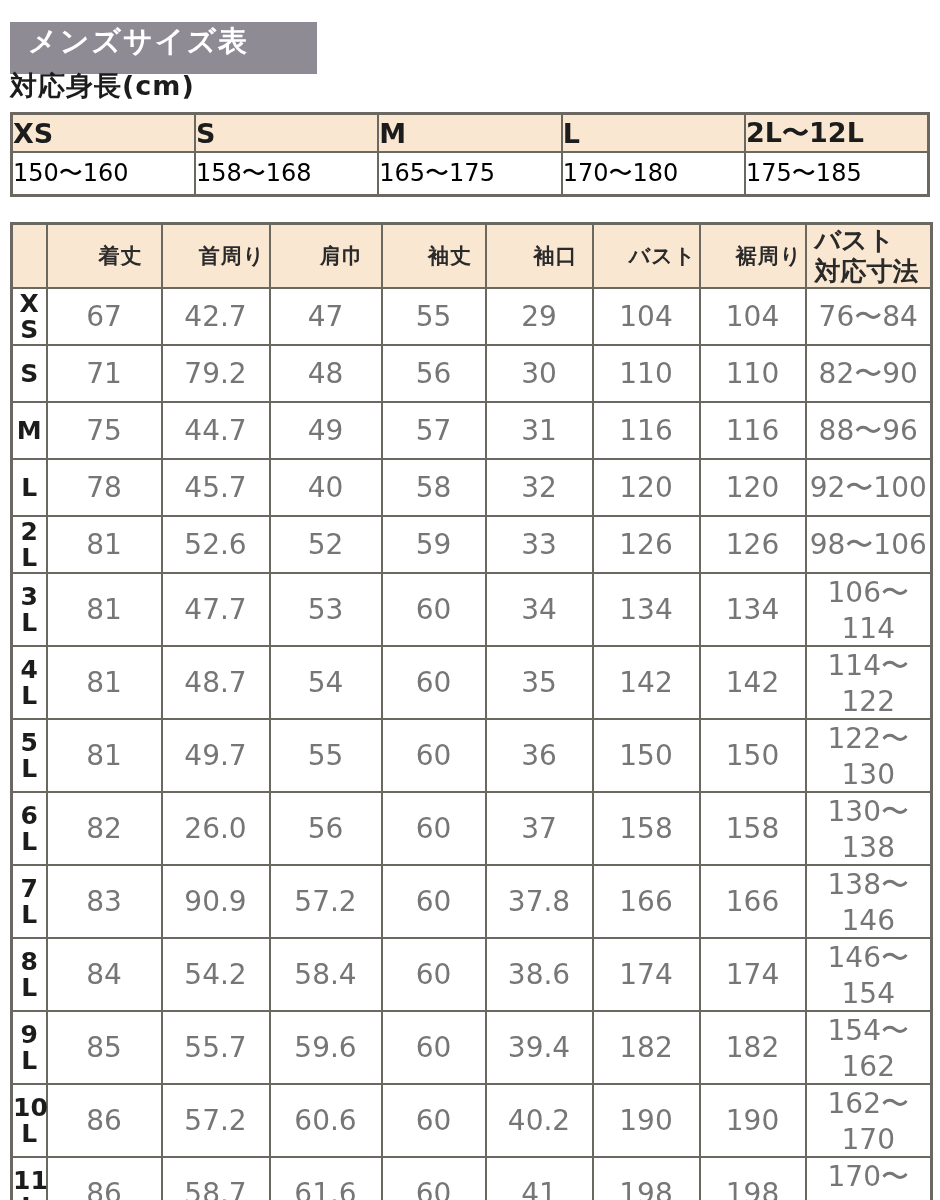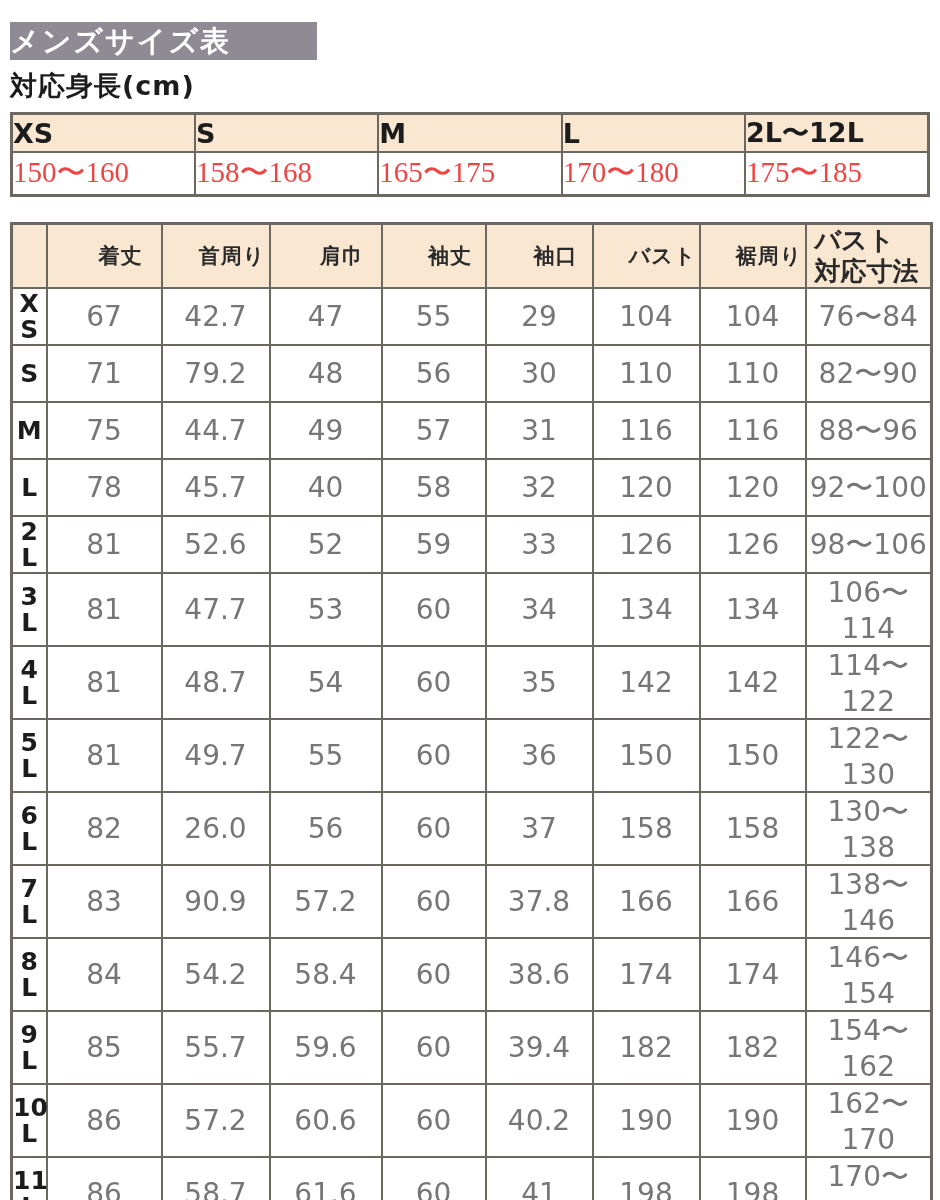--- a/index.html
+++ b/index.html
@@ -13,26 +13,27 @@
     position: relative;
     width: 940px;
     height: 1200px;
     background: #ffffff;
   }
   .title-bar {
     position: absolute;
     left: 10px;
     top: 22px;
     width: 307px;
-    height: 38px;
+    height: 52px;
     background: #8e8b95;
     color: #ffffff;
     font-size: 29px;
     font-weight: bold;
     line-height: 38px;
+    padding-left: 18px;
     letter-spacing: 2px;
   }
   .subtitle {
     position: absolute;
     left: 10px;
     top: 68px;
     color: #1c1c1c;
     font-size: 27px;
     font-weight: bold;
     letter-spacing: 1px;
@@ -55,25 +56,24 @@
   }
   .height-table th {
     background: #f9e7d1;
     color: #1c1c1c;
     font-size: 27px;
     font-weight: bold;
     height: 34px;
   }
   .height-table td {
     background: #ffffff;
-    color: #ef4444;
-    font-size: 29px;
+    color: #000000;
+    font-size: 24px;
     font-weight: normal;
     height: 43px;
-    font-family: Liberation Serif, serif;
   }
   .size-table {
     position: absolute;
     left: 10px;
     top: 222px;
     width: 920px;
     border: 3px solid #6b6862;
   }
   .size-table th, .size-table td {
     border: 2px solid #6b6862;

